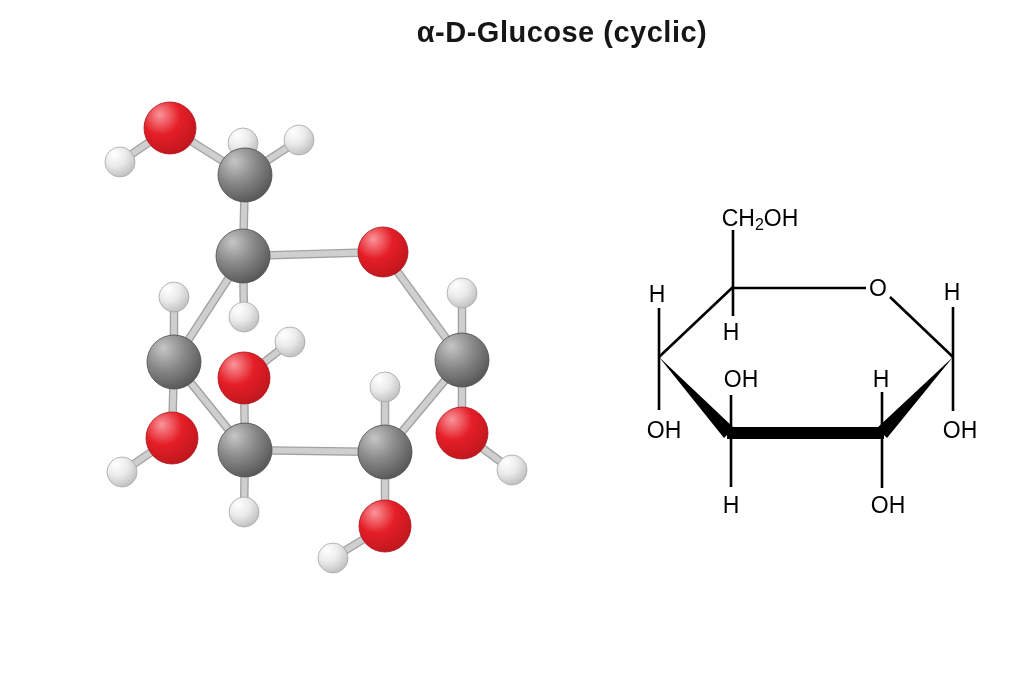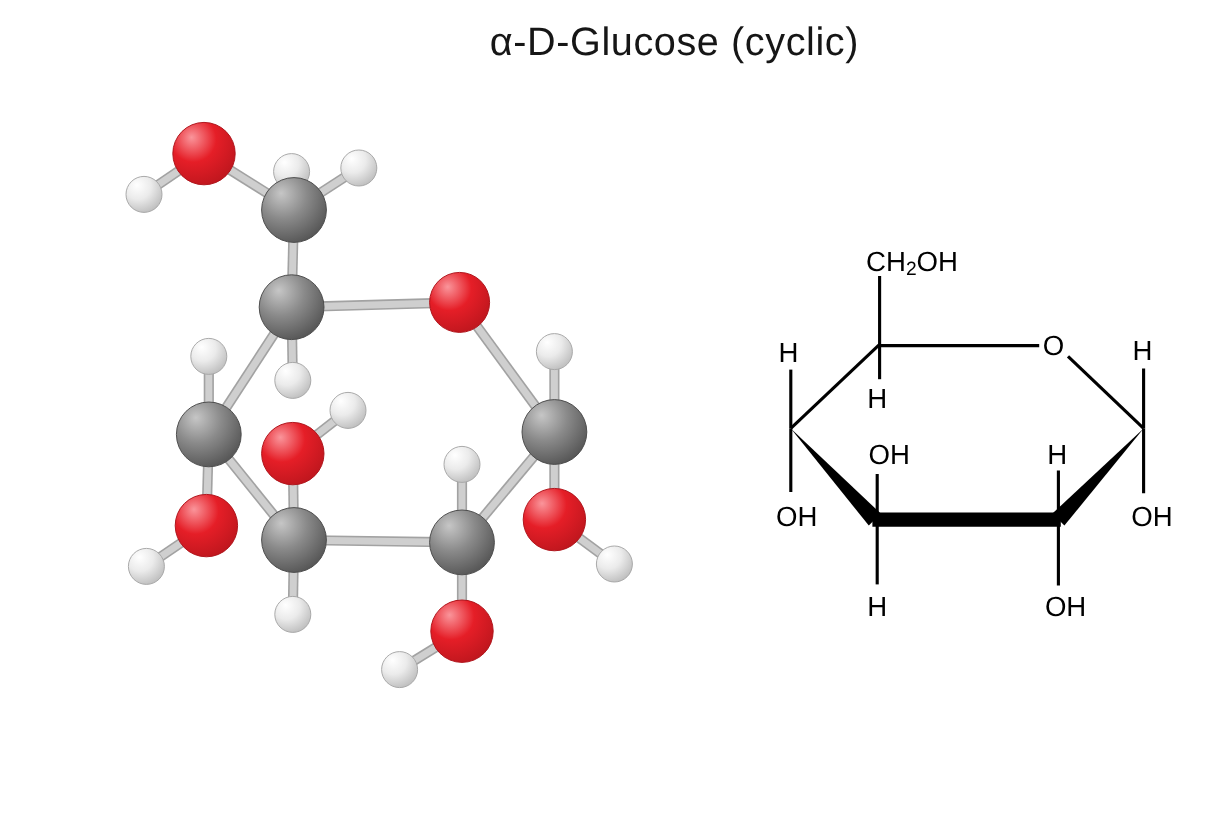--- a/index.html
+++ b/index.html
@@ -10,23 +10,24 @@
     background: #ffffff;
     overflow: hidden;
     font-family: "Liberation Sans", sans-serif;
   }
   .figure-title {
     position: absolute;
     left: 100px;
     top: 16px;
     width: 924px;
     text-align: center;
-    font-size: 33px;
+    font-size: 29px;
     color: #161616;
     letter-spacing: 0.5px;
+    font-weight: bold;
   }
   svg.scene { position: absolute; left: 0; top: 0; }
   .haworth-text {
     font-family: "Liberation Sans", sans-serif;
     fill: #000000;
   }
 </style>
 </head>
 <body>
 

